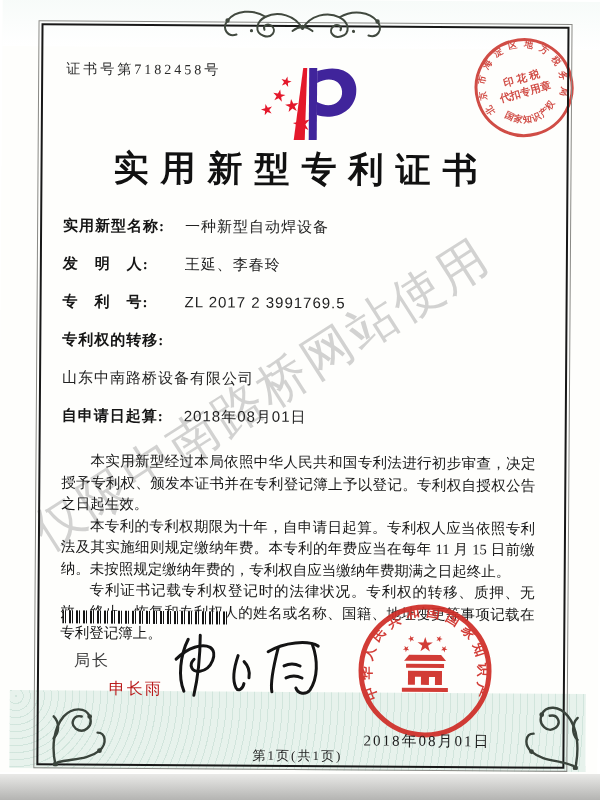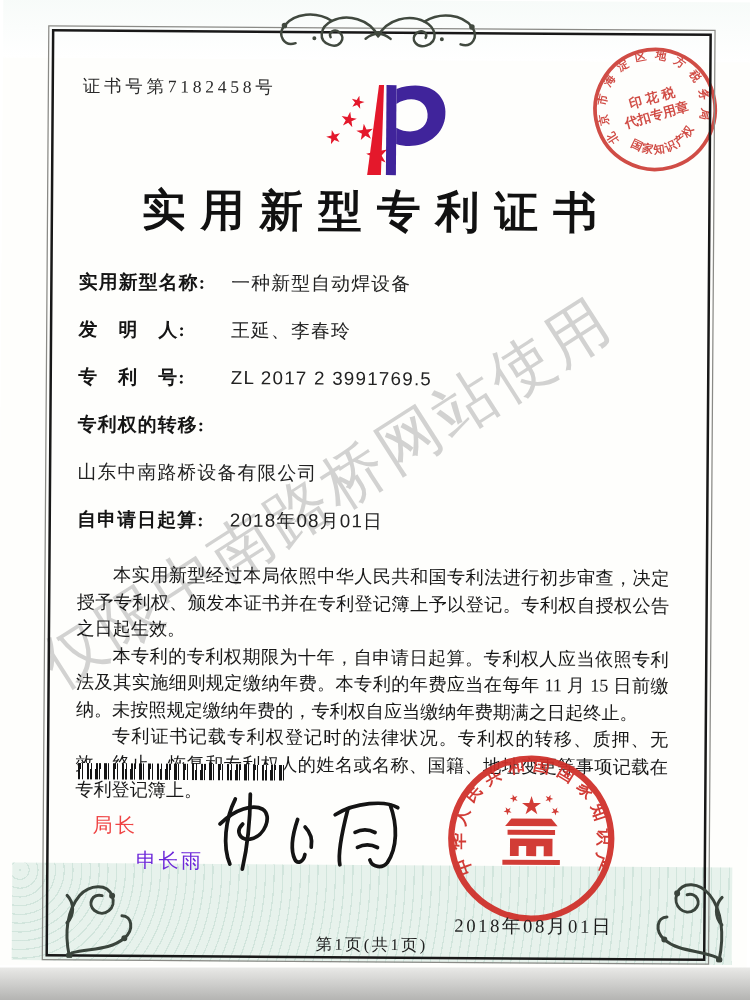--- a/index.html
+++ b/index.html
@@ -69,23 +69,23 @@
     margin:0;font-size:14.5px;line-height:21.5px;text-indent:2em;
     text-align:justify;color:#171717;
   }
   .barcode{
     position:absolute;left:64px;top:612px;width:165px;height:13px;
     background:repeating-linear-gradient(90deg,
       #141414 0 2px,#fff 2px 3px,#141414 3px 4px,#fff 4px 7px,
       #141414 7px 9px,#fff 9px 10px,#141414 10px 11px,#fff 11px 14px);
   }
   .director-label{position:absolute;left:76px;top:652px;font-size:16px;letter-spacing:2px;
-    font-family:"Liberation Sans","DejaVu Sans",sans-serif;color:#ef4444;}
+    font-family:"Liberation Sans","DejaVu Sans",sans-serif;color:#404040;}
   .director-name{position:absolute;left:76px;top:680px;font-size:16px;letter-spacing:2px;
-    font-family:"Liberation Sans","DejaVu Sans",sans-serif;color:#6d28d9;padding-left:35px;}
+    font-family:"Liberation Sans","DejaVu Sans",sans-serif;color:#b91c1c;padding-left:35px;}
   .signature{position:absolute;left:168px;top:626px;z-index:3;}
   .seal{position:absolute;left:352px;top:598px;z-index:3;opacity:0.93;}
   .tax-stamp{position:absolute;left:468px;top:32px;z-index:3;opacity:0.9;}
   .issue-date{
     position:absolute;left:366px;top:731px;z-index:4;
     font-size:15px;letter-spacing:2px;color:#1d1d1d;
   }
   .page-footer{
     position:absolute;left:0;right:0;top:747px;text-align:center;z-index:4;
     font-size:13px;letter-spacing:2px;color:#222;

